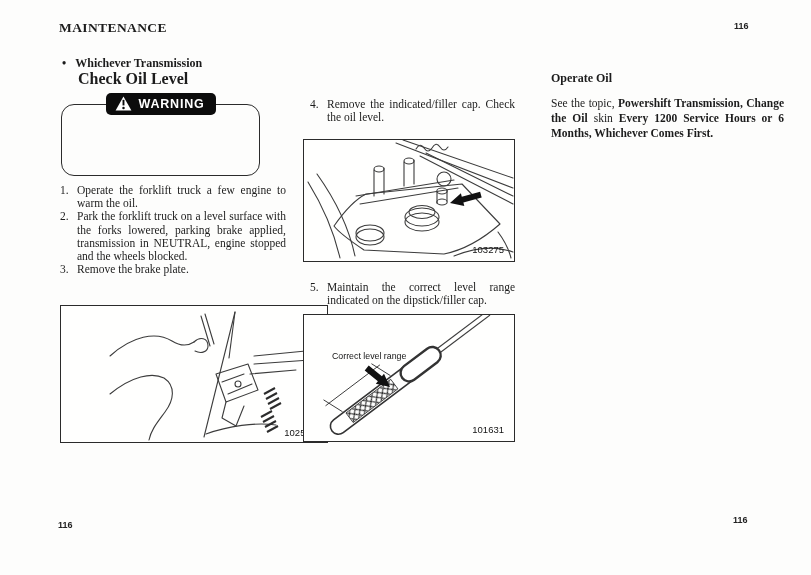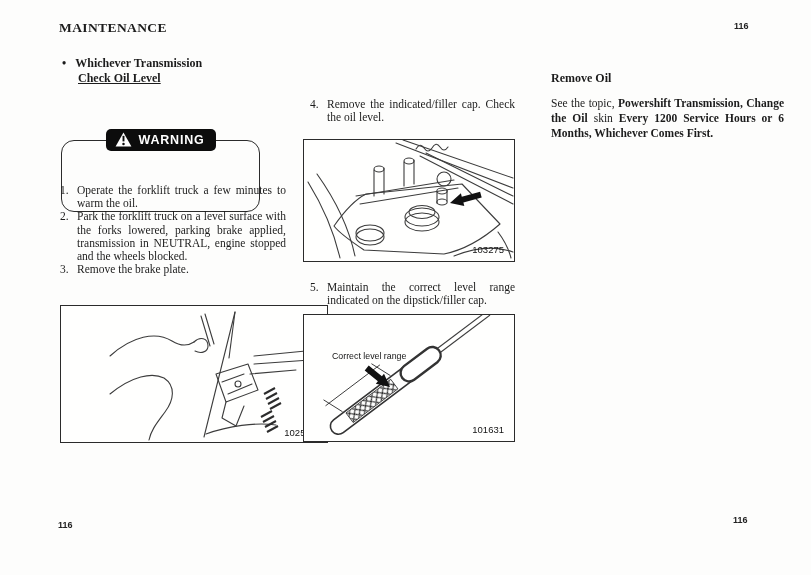--- a/index.html
+++ b/index.html
@@ -13,25 +13,25 @@
   
   .doc-title{position:absolute;left:59px;top:20px;font-size:13.5px;font-weight:bold;letter-spacing:.4px;}
   .pg-num{position:absolute;font-family:"Liberation Sans",sans-serif;font-weight:bold;font-size:9px;color:#222;}
   .pg-top-right{left:734px;top:21px;}
   .pg-bot-left{left:58px;top:520px;}
   .pg-bot-right{left:733px;top:515px;}
 
   
   .topic{position:absolute;left:62px;top:56px;width:225px;}
   .topic .row{display:flex;gap:9px;font-size:12px;font-weight:bold;line-height:15px;}
-  .topic .sub{margin-left:16px;font-size:12px;font-weight:bold;line-height:15px;text-decoration:underline;}
+  .topic .sub{margin-left:16px;font-size:16px;font-weight:bold;line-height:15px;}
 
   .warnbox{
     position:absolute;left:61px;top:104px;width:197px;height:70px;
-    border:1.4px solid #2b2b2b;border-radius:13px;background:#fdfdfc;margin-top:36px;
+    border:1.4px solid #2b2b2b;border-radius:13px;background:#fdfdfc;
   }
   .warnbadge{
     position:absolute;top:-12px;left:50%;transform:translateX(-50%);
     display:flex;align-items:center;gap:7px;background:#0c0c0c;color:#fff;
     border-radius:5px;padding:3px 11px 4px 9px;white-space:nowrap;
   }
   .warnbadge .blabel{font-family:"Liberation Sans",sans-serif;font-weight:bold;font-size:12.5px;letter-spacing:.8px;}
   .warntext{
     padding:15px 10px 0 10px;font-size:11.5px;font-weight:bold;line-height:14.6px;
     text-align:justify;
@@ -86,21 +86,21 @@
         <rect x="7.55" y="3.8" width="1.9" height="5.6" fill="#0c0c0c"></rect>
         <circle cx="8.5" cy="12" r="1.25" fill="#0c0c0c"></circle>
       </svg>
       <span class="blabel">WARNING</span>
     </div>
   </div>
 
   <div class="steps steps-left">
     <div class="step">
       <span class="n">1.</span>
-      <span class="t">Operate the forklift truck a few minutes to warm the oil.</span>
+      <span class="t">Operate the forklift truck a few engine to warm the oil.</span>
     </div>
     <div class="step">
       <span class="n">2.</span>
       <span class="t">Park the forklift truck on a level surface with the forks lowered, parking brake applied, transmission in NEUTRAL, engine stopped and the wheels blocked.</span>
     </div>
     <div class="step">
       <span class="n">3.</span>
       <span class="t">Remove the brake plate.</span>
     </div>
   </div>
@@ -218,19 +218,19 @@
           <path d="M80,-9 L72,-30"></path>
           <path d="M10,-24 L78,-24"></path>
         </g>
       </g>
       <polygon fill="#111" points="86,72 71.8,68.8 73.9,66.3 60.7,55.6 64.7,50.6 77.9,61.3 80,58.7"></polygon>
       <text class="figlabel" x="28" y="44">Correct level range</text>
       <text class="fignum" x="200" y="118" text-anchor="end">101631</text>
     </svg>
   </div>
 
-  <div class="adding-head">Remove Oil</div>
+  <div class="adding-head">Operate Oil</div>
   <div class="adding-par"><span>See the topic, </span><span class="b">Powershift Transmission, Change the Oil</span><span> skin </span><span class="b">Every 1200 Service Hours or 6 Months, Whichever Comes First.</span></div>
 
   <div class="pg-num pg-bot-left">116</div>
   <div class="pg-num pg-bot-right">116</div>
 
 </div>
 
 </body></html>

